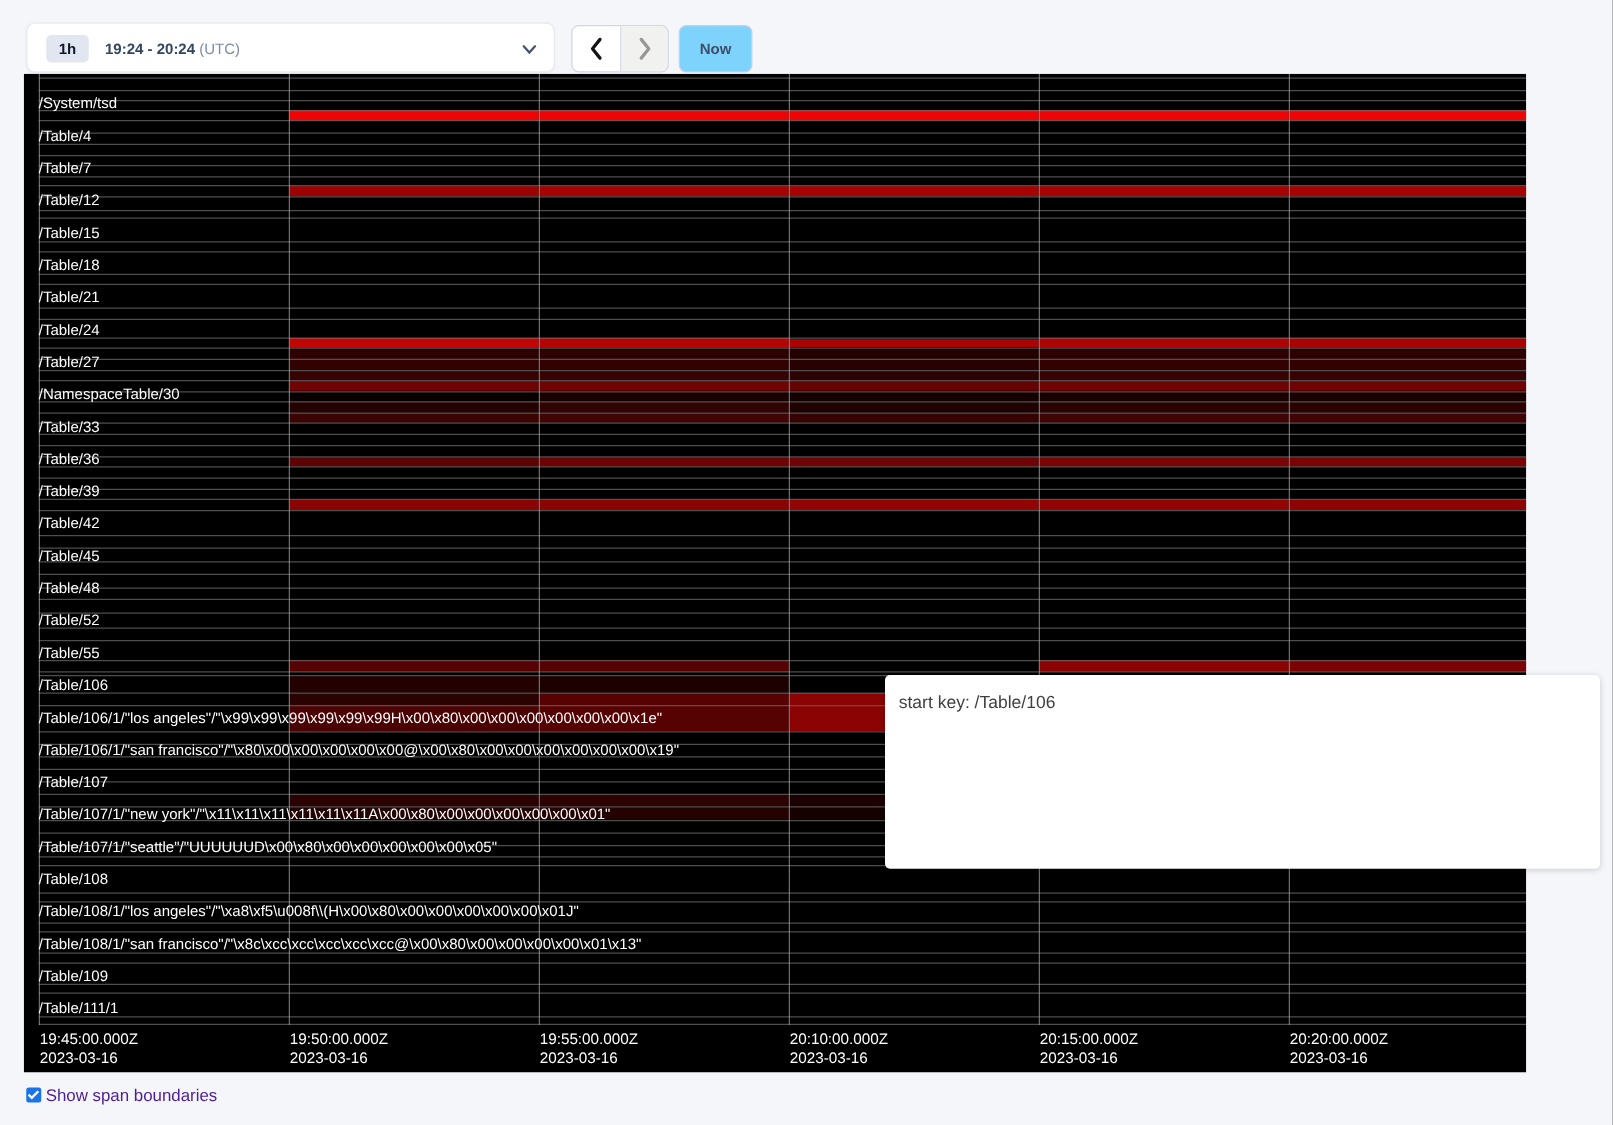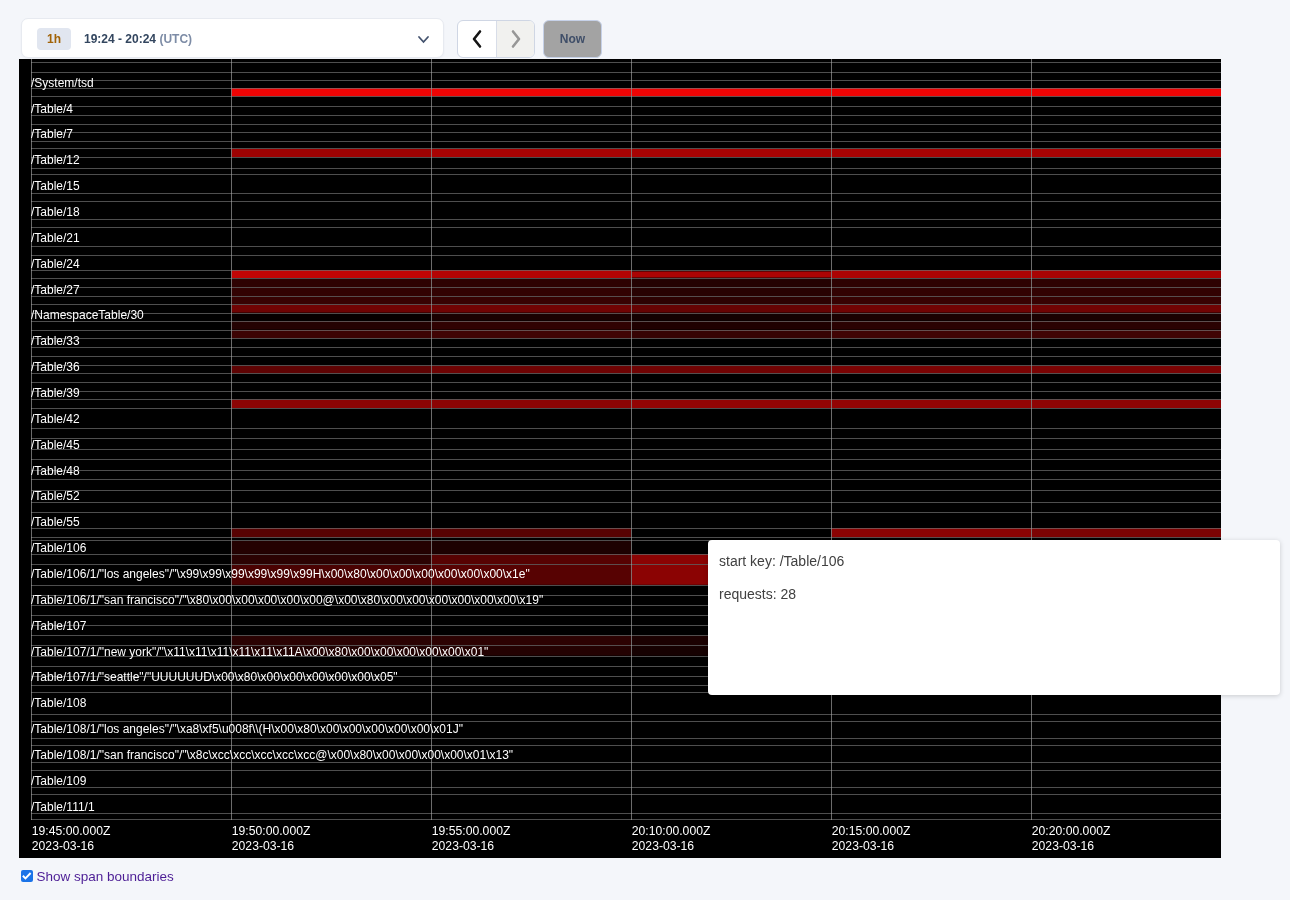--- a/index.html
+++ b/index.html
@@ -1,25 +1,25 @@
 <!DOCTYPE html>
 <html><head>
 <meta charset="utf-8">
 <style>
   * { margin:0; padding:0; box-sizing:border-box; }
   html,body { width:1290px; height:900px; background:#f4f6fa; font-family:"Liberation Sans", sans-serif; position:relative; overflow:hidden; }
   .selbox { position:absolute; left:21px; top:18px; width:423px; height:40px; background:#fff; border:1px solid #e7eaf0; border-radius:7px; box-shadow:0 1px 2px rgba(50,60,90,0.05); }
-  .badge { position:absolute; left:15px; top:9px; width:34px; height:22px; background:#e1e6f0; border-radius:4px; font-size:12px; font-weight:bold; color:#a16207; text-align:center; line-height:22px; }
+  .badge { position:absolute; left:15px; top:9px; width:34px; height:22px; background:#e1e6f0; border-radius:4px; font-size:12px; font-weight:bold; color:#0f172a; text-align:center; line-height:22px; }
   .trange { position:absolute; left:62px; top:0; height:40px; line-height:40px; font-size:12px; font-weight:bold; color:#33465f; }
-  .trange span { font-weight:bold; color:#7d8ca6;text-align:right; }
+  .trange span { font-weight:normal; color:#7d8ca6;text-align:right; }
   .chev { position:absolute; right:13px; top:14px; }
   .btngrp { position:absolute; left:457px; top:20px; width:78px; height:38px; border:1px solid #cfd6e4; border-radius:6px; overflow:hidden; background:#fff; display:flex; }
   .btngrp .b { width:50%; height:100%; display:flex; align-items:center; justify-content:center; }
   .btngrp .b.right { background:#f1f1ef; border-left:1px solid #d8dde8; }
-  .nowbtn { position:absolute; left:543px; top:20px; width:59px; height:38px; background:#a3a3a3; border:1px solid #c6d1e8; border-radius:6px; font-size:12px; font-weight:bold; color:#3f4e68; text-align:center; line-height:36px; }
+  .nowbtn { position:absolute; left:543px; top:20px; width:59px; height:38px; background:#7dd3fc; border:1px solid #c6d1e8; border-radius:6px; font-size:12px; font-weight:bold; color:#3f4e68; text-align:center; line-height:36px; }
   .tooltip { position:absolute; left:708px; top:540px; width:572px; height:155px; background:#fff; border-radius:4px; box-shadow:0 1px 5px rgba(0,0,0,0.18); font-size:14px; color:#404040; padding:0 11px; }
   .tooltip div { margin-top:7.5px; height:26px; line-height:26px; white-space:nowrap; }
   .cbrow { position:absolute; left:21px; top:868px; height:15px; }
   .cb { position:absolute; left:0; top:2px; width:11.5px; height:11.5px; background:#1a73e8; border-radius:2px; }
   .cb svg { position:absolute; left:1px; top:2px; }
   .cbl { position:absolute; left:15.5px; top:0.5px; font-size:13.5px; line-height:15px; color:#4c1d95; white-space:nowrap; }
 </style>
 </head>
 <body>
   <div class="selbox">
@@ -165,21 +165,20 @@
 <text x="612.8" y="776.3">20:10:00.000Z</text>
 <text x="612.8" y="791.0">2023-03-16</text>
 <text x="812.8" y="776.3">20:15:00.000Z</text>
 <text x="812.8" y="791.0">2023-03-16</text>
 <text x="1012.8" y="776.3">20:20:00.000Z</text>
 <text x="1012.8" y="791.0">2023-03-16</text>
 </g>
 </svg>
   <div class="tooltip">
     <div>start key: /Table/106</div>
-    <div>requests: 28</div>
   </div>
   <div class="cbrow">
     <div class="cb">
       <svg width="9.5" height="8" viewBox="0 0 11 9" style="position:absolute;left:1px;top:1.5px">
         <path d="M1 4.2 L4 7.2 L10 1" stroke="#fff" stroke-width="2.2" fill="none"></path>
       </svg>
     </div>
     <div class="cbl">Show span boundaries</div>
   </div>
 

